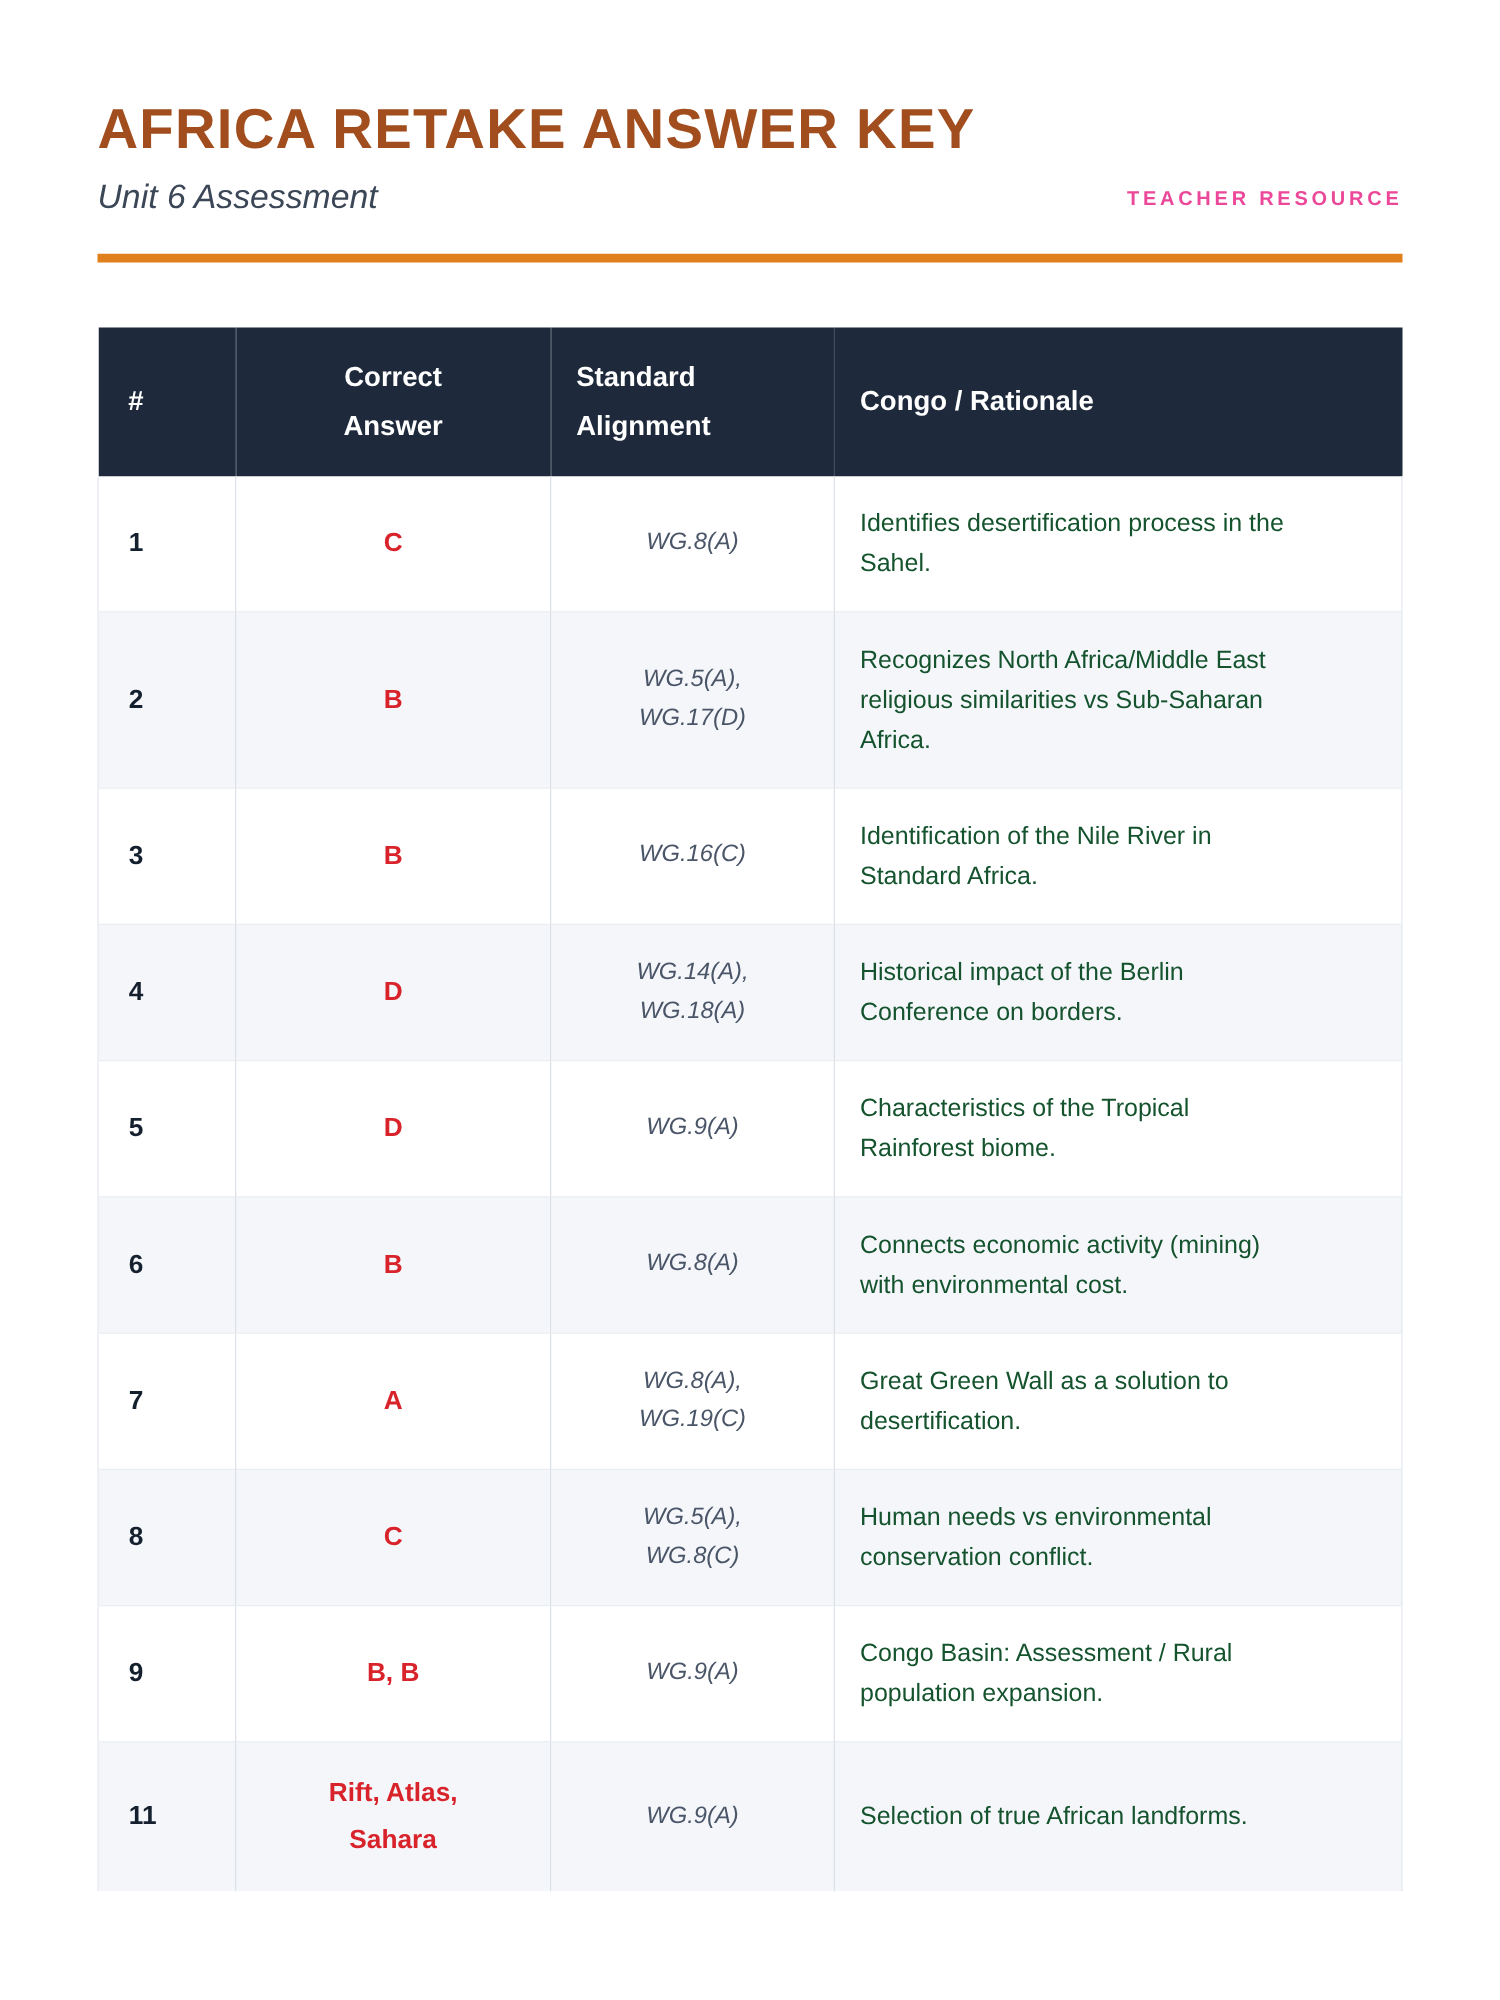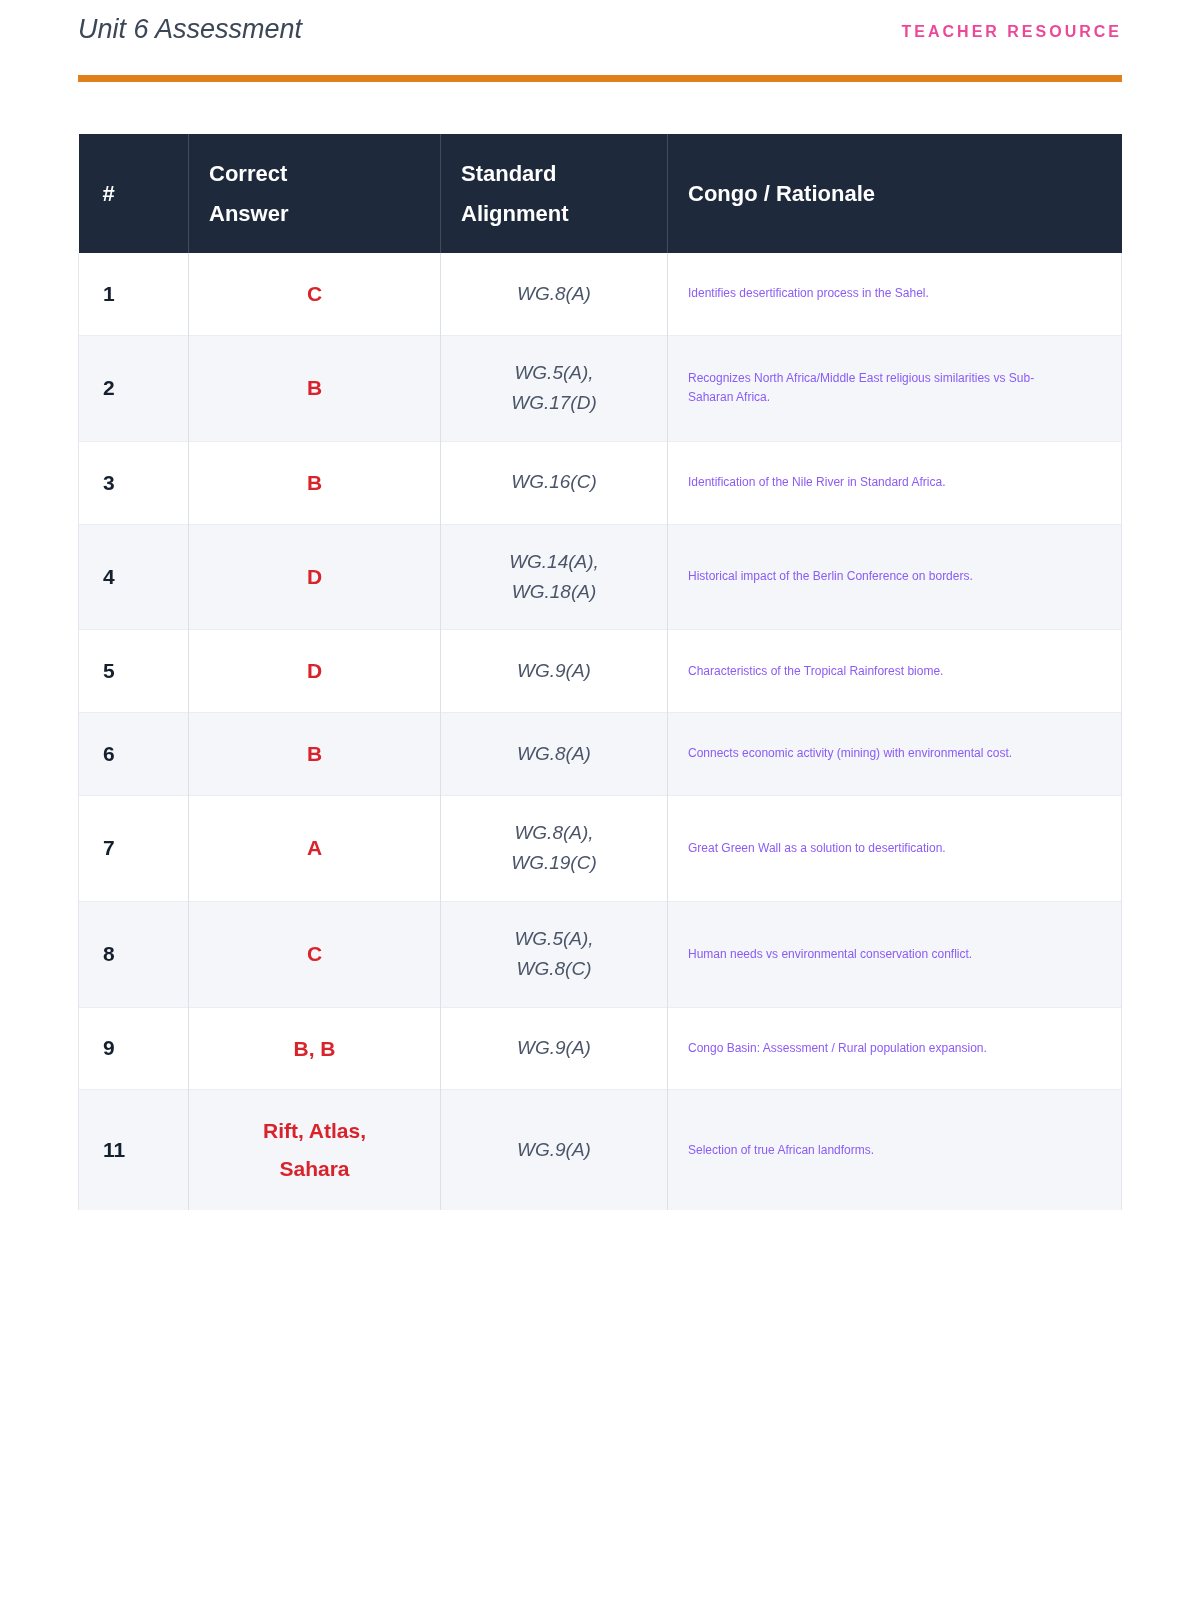--- a/index.html
+++ b/index.html
@@ -56,21 +56,21 @@
     color: #ffffff;
     font-weight: bold;
     font-size: 22px;
     line-height: 1.8;
     padding: 20px;
     vertical-align: middle;
     text-align: left;
     white-space: pre-line;
   }
   thead th.col-num { padding-left: 24px; }
-  thead th.col-ans { text-align: left; }
+  thead th.col-ans { text-align: center; }
   thead th:not(:first-child) { border-left: 1px solid rgba(255,255,255,0.16); }
 
   tbody td {
     padding: 22px 20px;
     vertical-align: middle;
     border-top: 1px solid #EAEDF2;
     background-clip: padding-box;
   }
   tbody tr:first-child td { border-top: none; }
   tbody tr:nth-child(even) td { background-color: #F4F6FA; }
@@ -94,31 +94,32 @@
   }
   td.col-std {
     font-style: italic;
     font-size: 19px;
     color: #4A5568;
     line-height: 1.6;
     white-space: pre-line;
     text-align: center;
   }
   td.col-note {
-    font-size: 12px;
-    color: #8b5cf6;
+    font-size: 20px;
+    color: #14532d;
     line-height: 1.6;
     padding-right: 86px;
   }
 </style>
 </head>
 <body>
 
 <div class="page">
 
+  <h1 class="title">AFRICA RETAKE ANSWER KEY</h1>
 
   <div class="sub-row">
     <div class="subtitle">Unit 6 Assessment</div>
     <div class="badge">TEACHER RESOURCE</div>
   </div>
 
   <div class="rule"></div>
 
   <table>
     <colgroup>

